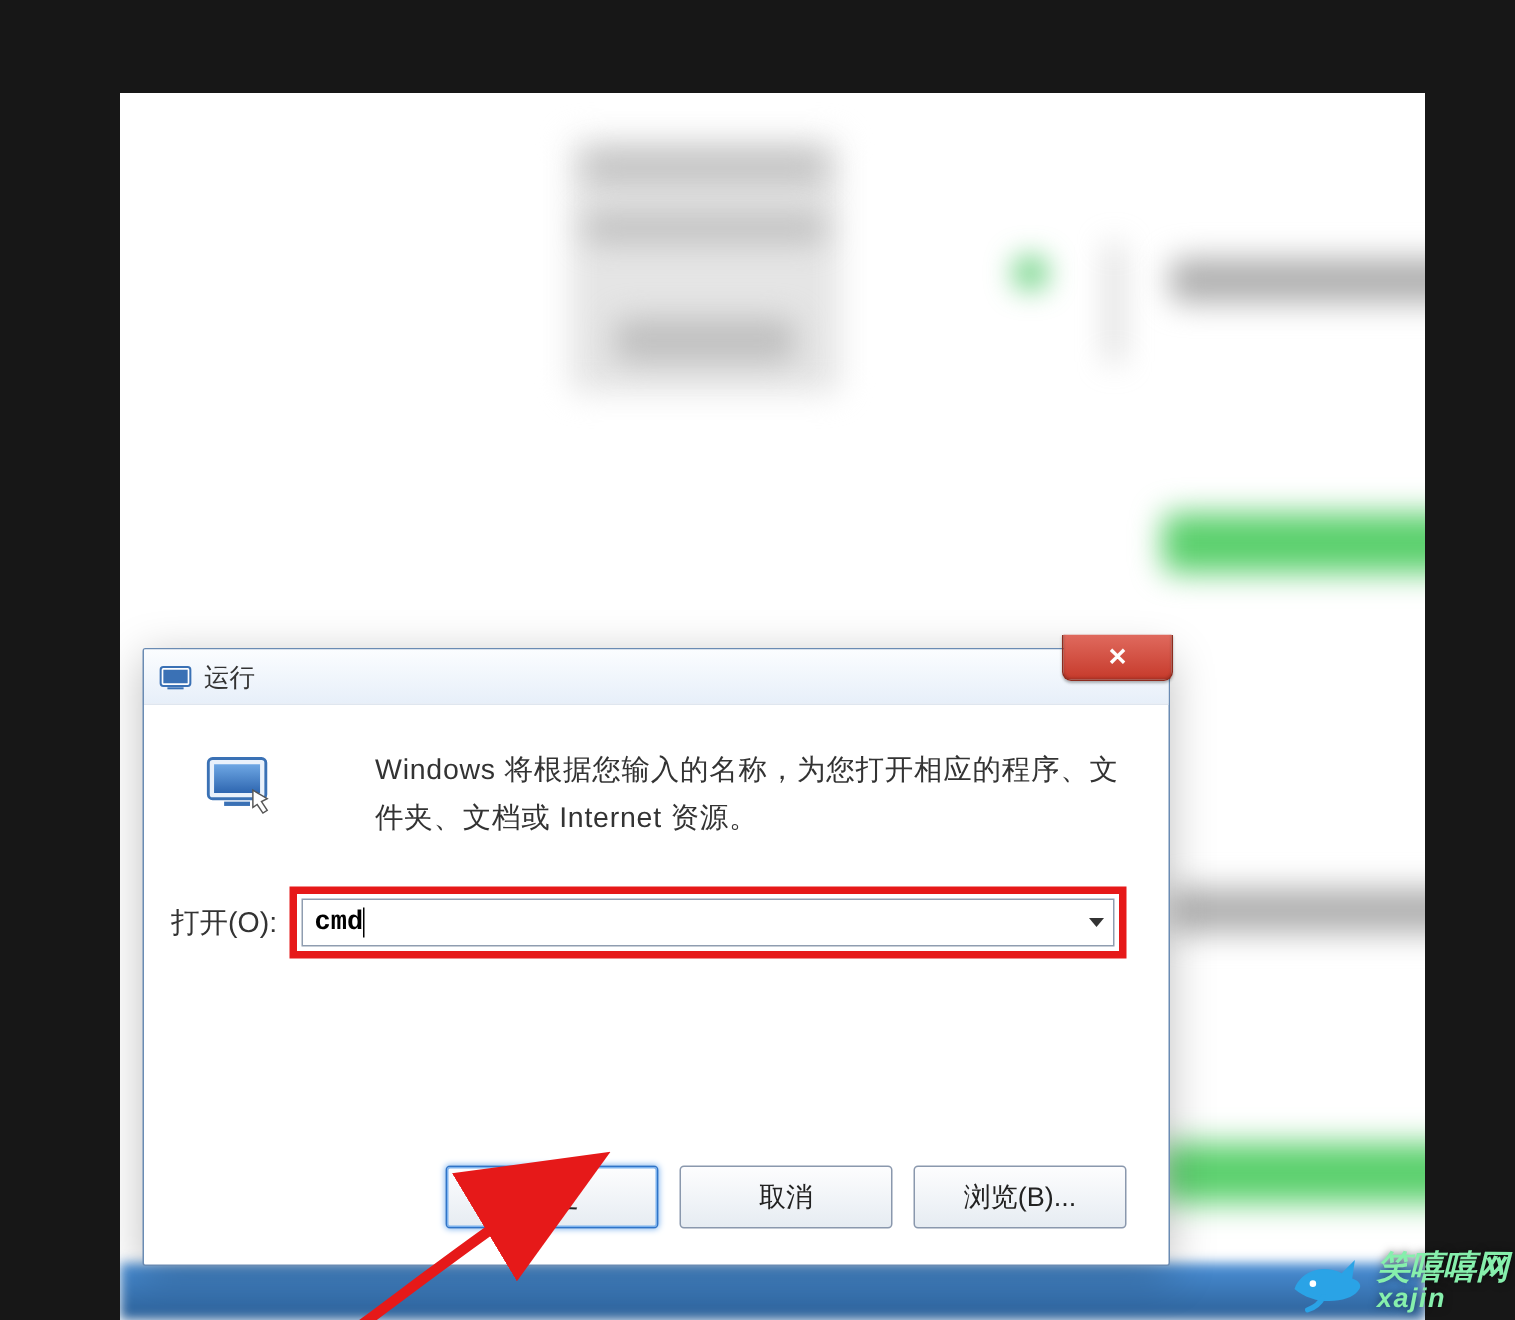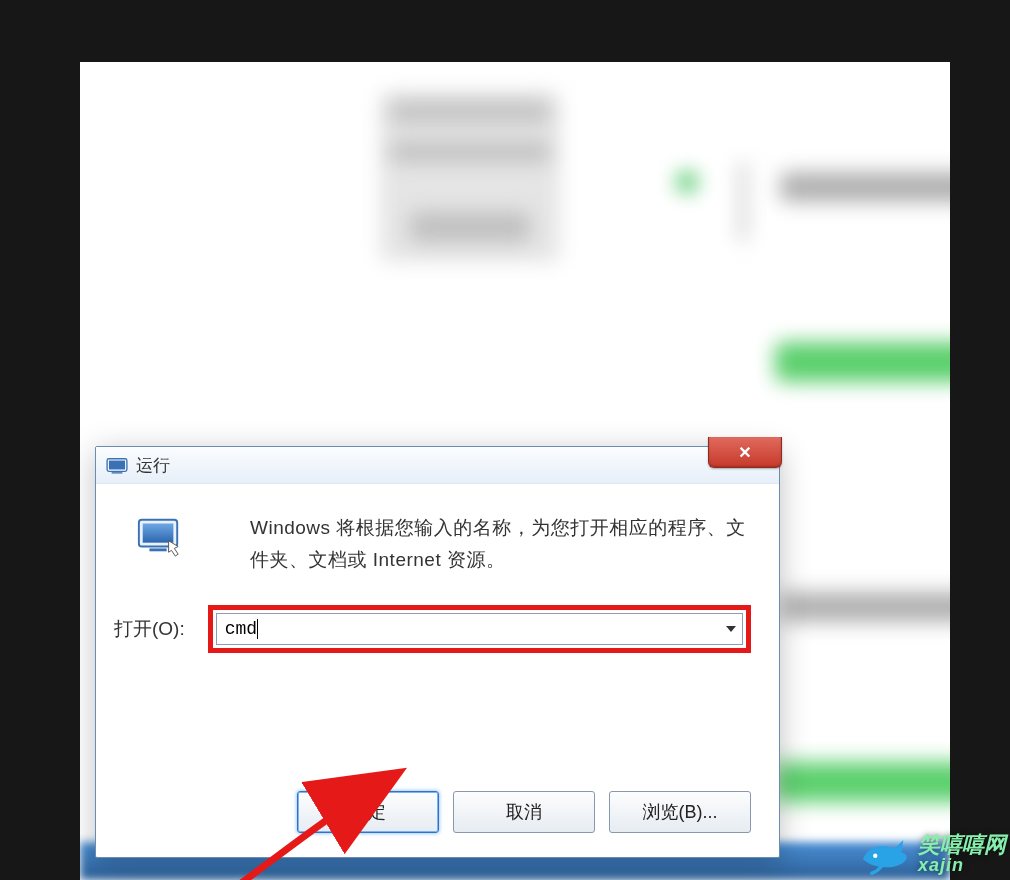--- a/index.html
+++ b/index.html
@@ -40,21 +40,21 @@
     position: absolute;
     left: 0; bottom: 0; width: 100%; height: 38px;
     background: linear-gradient(to top, #2b5f96, #4a8fd6);
     filter: blur(4px);
   }
 
   
   .dialog {
     position: absolute;
     left: 15px;
-    top: 384px;
+    top: 370px;
     width: 683px;
     height: 410px;
     background: #ffffff;
     border: 1px solid #6a8bb3;
     box-shadow: 0 6px 30px rgba(0,0,0,0.25);
     border-radius: 2px;
   }
   .titlebar {
     height: 36px;
     background: linear-gradient(to bottom, #fbfdff, #e7eff9);
@@ -107,38 +107,39 @@
     letter-spacing: 0.5px;
   }
   .open-row {
     display: flex;
     align-items: center;
     padding: 28px 28px 0 18px;
   }
   .open-label {
     font-size: 19px;
     color: #333;
-    margin-right: 23px;
+    margin-right: 8px;
     white-space: nowrap;
   }
   .input-wrap {
     position: relative;
     flex: 1;
     border: 5px solid #e61919;
     padding: 3px;
     background: #fff;
   }
   .input-inner {
     border: 1px solid #8f9db0;
     background: #ffffff;
     height: 30px;
     display: flex;
     align-items: center;
     padding: 0 24px 0 8px;
     position: relative;
+    font-weight: bold;
   }
   .input-text {
     font-family: Consolas, "Courier New", monospace;
     font-size: 18px;
     color: #000;
   }
   .caret {
     display: inline-block;
     width: 1px; height: 20px;
     background: #000;

